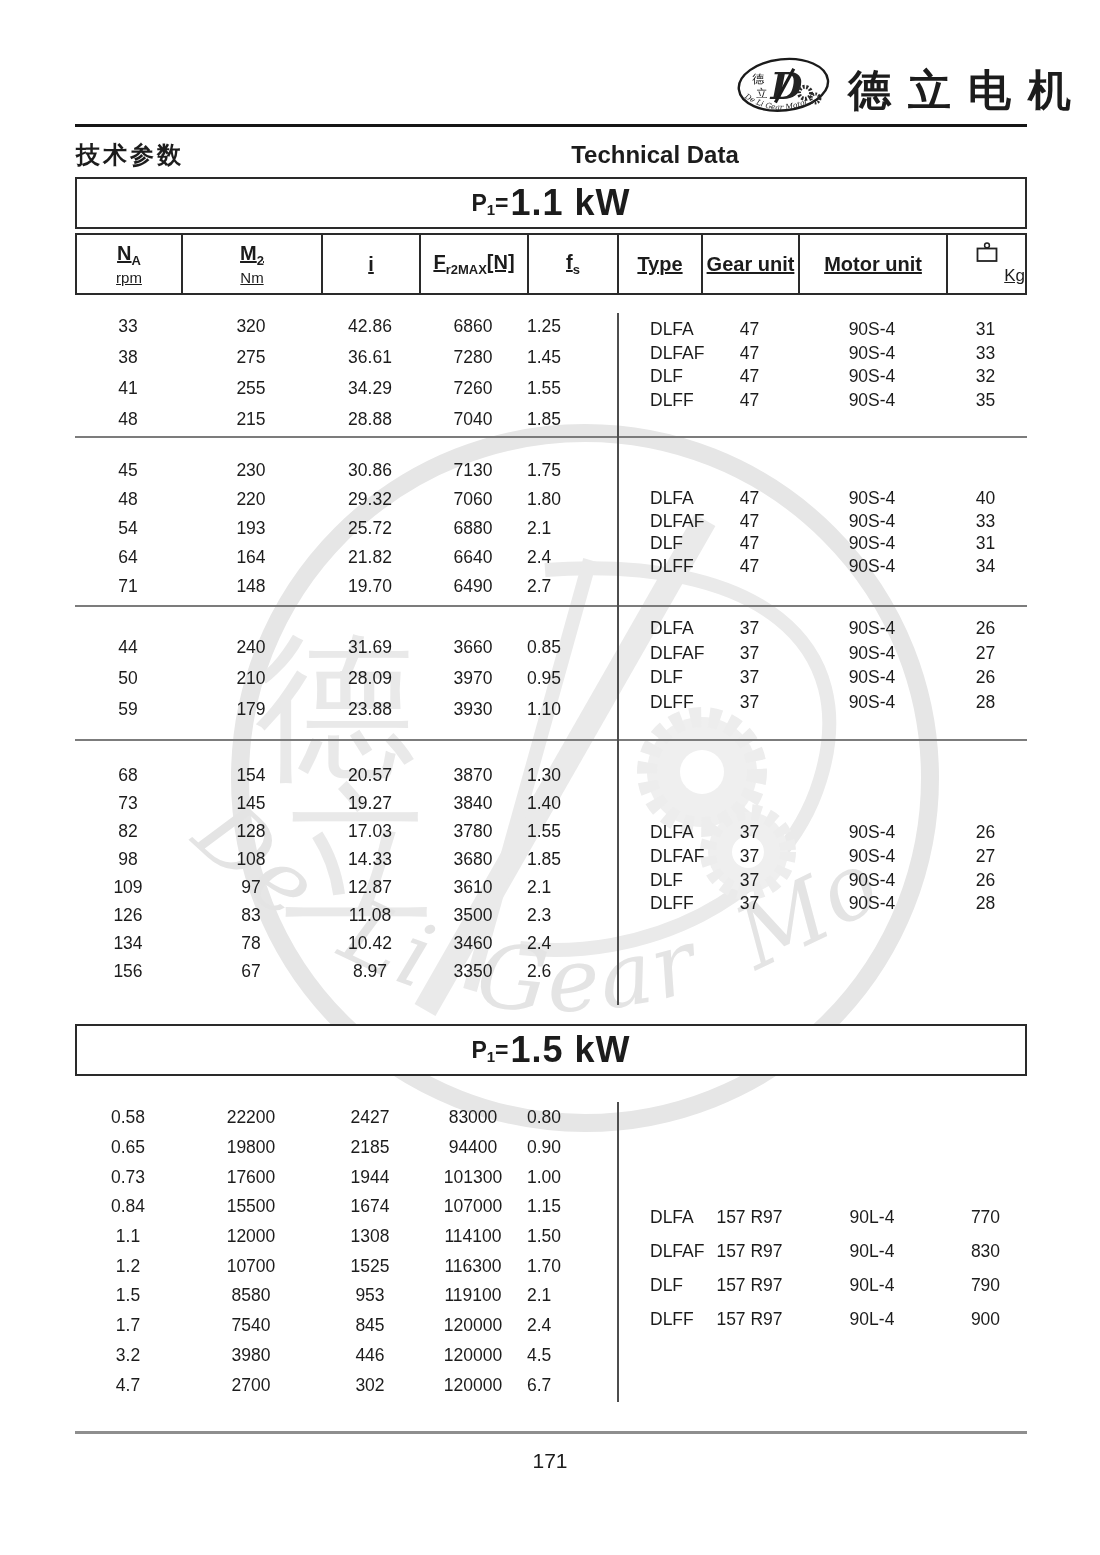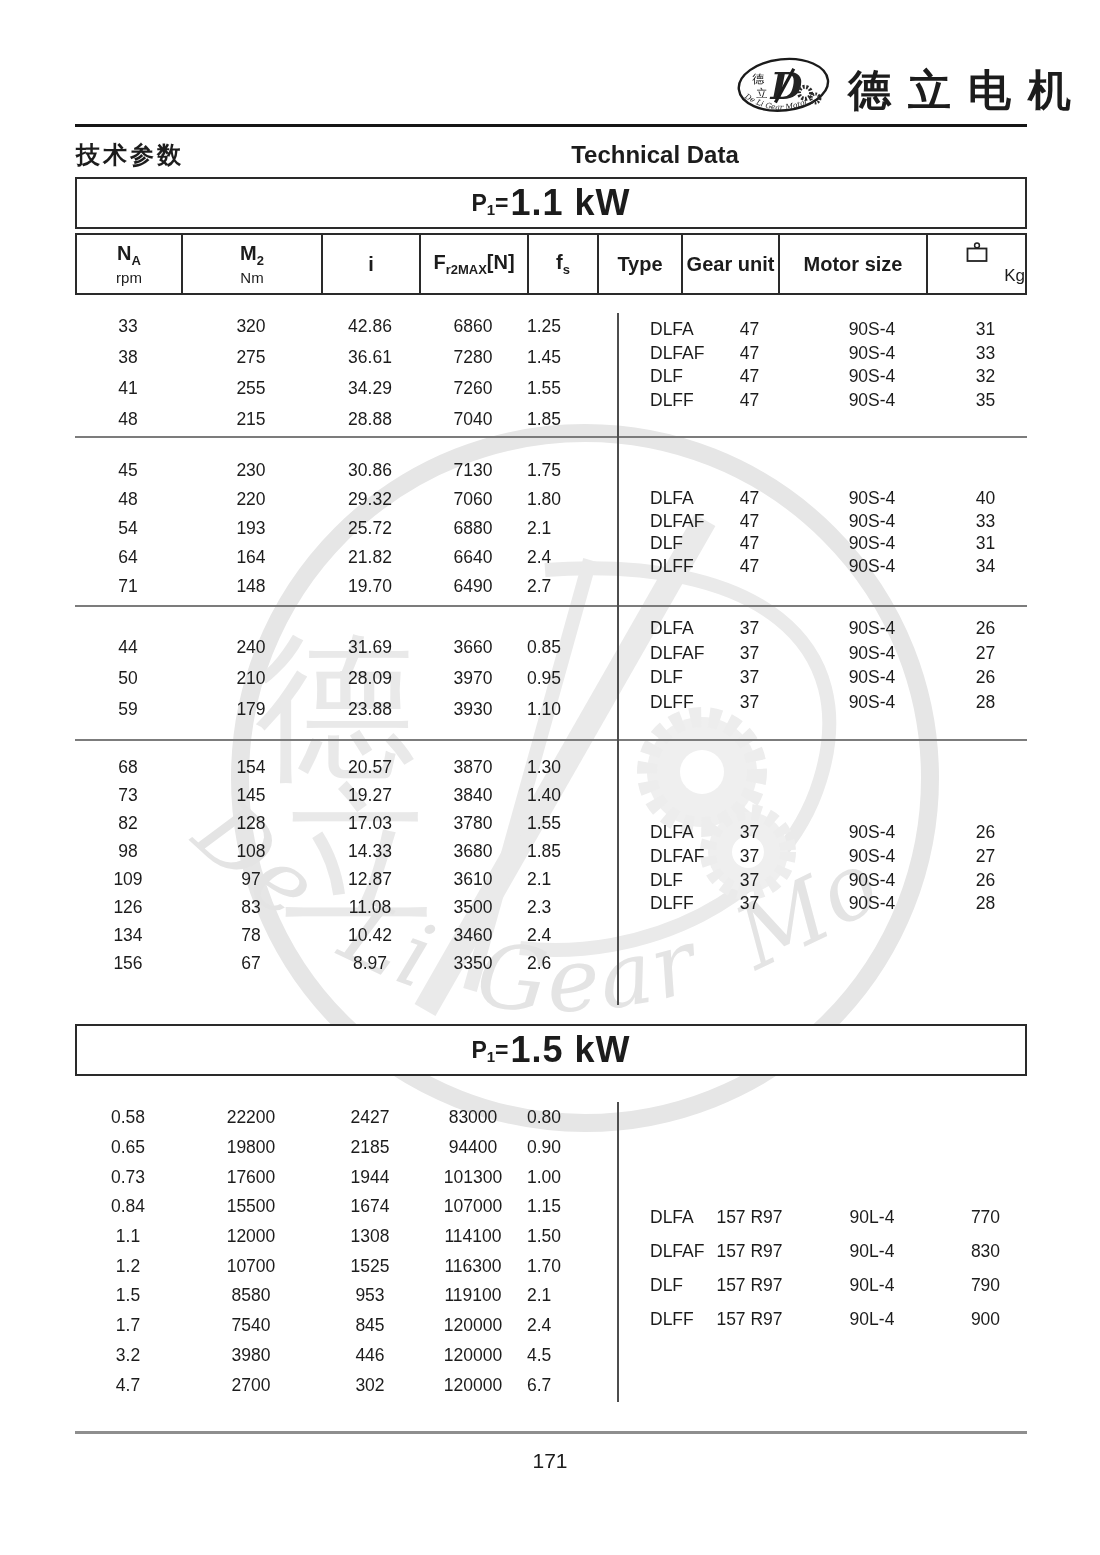--- a/index.html
+++ b/index.html
@@ -26,23 +26,23 @@
   .kw1{top:177px;}
   .kw2{top:1024px;}
   .kw-small{font-size:23px;font-weight:bold;line-height:48px;}
   .kw-sub{font-size:15px;font-weight:bold;transform:translateY(4px);display:inline-block;}
   .kw-val{font-size:36px;font-weight:900;letter-spacing:1px;margin-left:2px;
           align-self:center;line-height:48px;}
 
   
   .thead{left:75px;top:233px;width:948px;height:58px;border:2px solid #2a2a2a;display:flex;}
   .th{border-right:2px solid #2a2a2a;box-sizing:border-box;display:flex;flex-direction:column;
-      align-items:center;justify-content:center;}
+      align-items:center;justify-content:center;text-decoration:underline;}
   .th:last-child{border-right:none;align-items:flex-end;}
-  .th0{width:106px}.th1{width:140px}.th2{width:98px}.th3{width:108px}.th4{width:70px}
+  .th0{width:106px}.th1{width:140px}.th2{width:98px}.th3{width:108px}.th4{width:90px}
   .th5{width:84px}.th6{width:97px}.th7{width:148px}.th8{flex:1}
   .th-main{font-size:20px;font-weight:bold;line-height:1.1;}
   .th-main sub{font-size:13px;font-weight:bold;}
   .th-unit{font-size:15px;line-height:1.15;}
   .th-unit:empty{display:none;}
   .kg-icon{display:block;margin:0 auto;}
 
   
   .grp{position:absolute;left:75px;width:950px;display:flex;z-index:1;}
   .g-left{width:542px;display:flex;flex-direction:column;}
@@ -58,21 +58,21 @@
   .g1{top:293px;height:144px}
   .g1 .g-left{padding-top:18px}  .g1 .g-left .g-row{height:31px}
   .g1 .g-right{padding-top:25px} .g1 .g-right .g-row{height:23.5px}
   .g2{top:445px;height:170px}
   .g2 .g-left{padding-top:11px}  .g2 .g-left .g-row{height:29px}
   .g2 .g-right{padding-top:42px} .g2 .g-right .g-row{height:22.7px}
   .g3{top:607px;height:134px}
   .g3 .g-left{padding-top:25px}   .g3 .g-left .g-row{height:31px}
   .g3 .g-right{padding-top:9px}  .g3 .g-right .g-row{height:24.7px}
   .g4{top:741px;height:270px}
-  .g4 .g-left{padding-top:12px}   .g4 .g-left .g-row{height:28px}
+  .g4 .g-left{padding-top:20px}   .g4 .g-left .g-row{height:28px}
   .g4 .g-right{padding-top:80px} .g4 .g-right .g-row{height:23.7px}
   .g5{top:1100px;height:300px}
   .g5 .g-left{padding-top:3px}   .g5 .g-left .g-row{height:29.7px}
   .g5 .g-right{padding-top:101px}.g5 .g-right .g-row{height:33.8px}
 
   
   .sep{position:absolute;left:75px;width:952px;height:2px;background:#7c7c7c;z-index:1;}
   .sep1{top:436px}.sep2{top:605px}.sep3{top:739px}
   .vdiv{position:absolute;left:617px;width:2px;background:#4d4d4d;z-index:1;}
   .vdiv1{top:313px;height:692px}
@@ -156,21 +156,21 @@
     <div class="th th4">
       <div class="th-main"><span>f</span><sub>s</sub></div>
     </div>
     <div class="th th5">
       <div class="th-main"><span>Type</span></div>
     </div>
     <div class="th th6">
       <div class="th-main"><span>Gear unit</span></div>
     </div>
     <div class="th th7">
-      <div class="th-main"><span>Motor size</span></div>
+      <div class="th-main"><span>Motor unit</span></div>
     </div>
     <div class="th th8">
       <svg class="kg-icon" width="26" height="24" viewBox="0 0 26 24">
         <circle cx="13" cy="3.4" r="2.4" fill="none" stroke="#222" stroke-width="1.5"></circle>
         <rect x="3.5" y="6.5" width="19" height="12.5" fill="none" stroke="#222" stroke-width="1.8"></rect>
       </svg>
       <div class="th-unit" style="font-size:17px">Kg</div>
     </div>
   </div>
 

